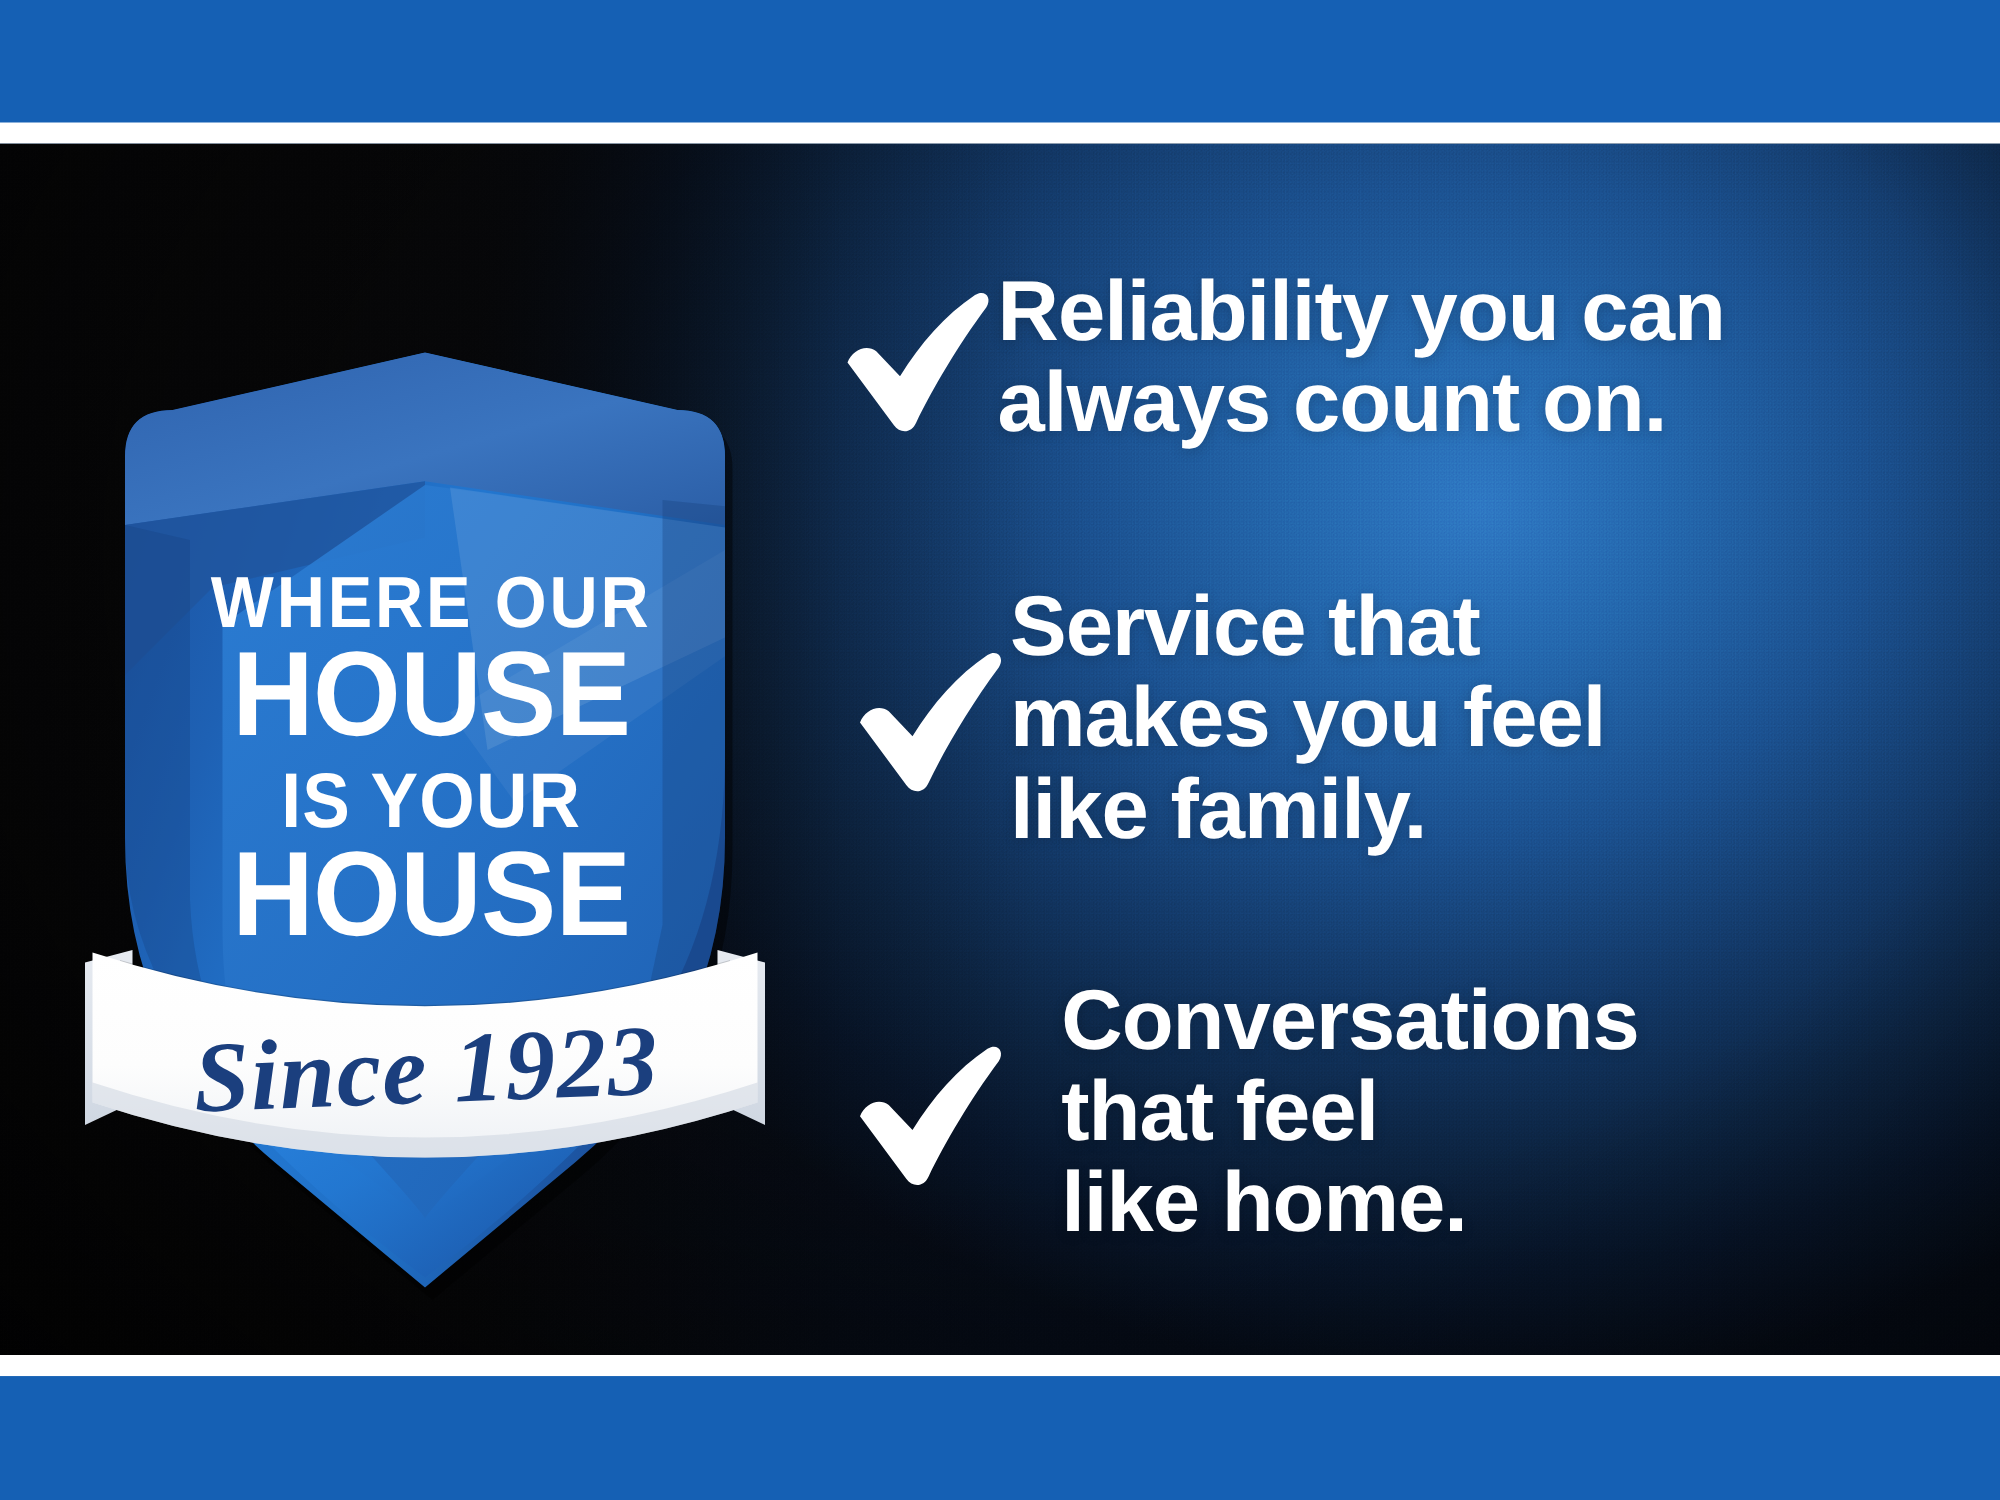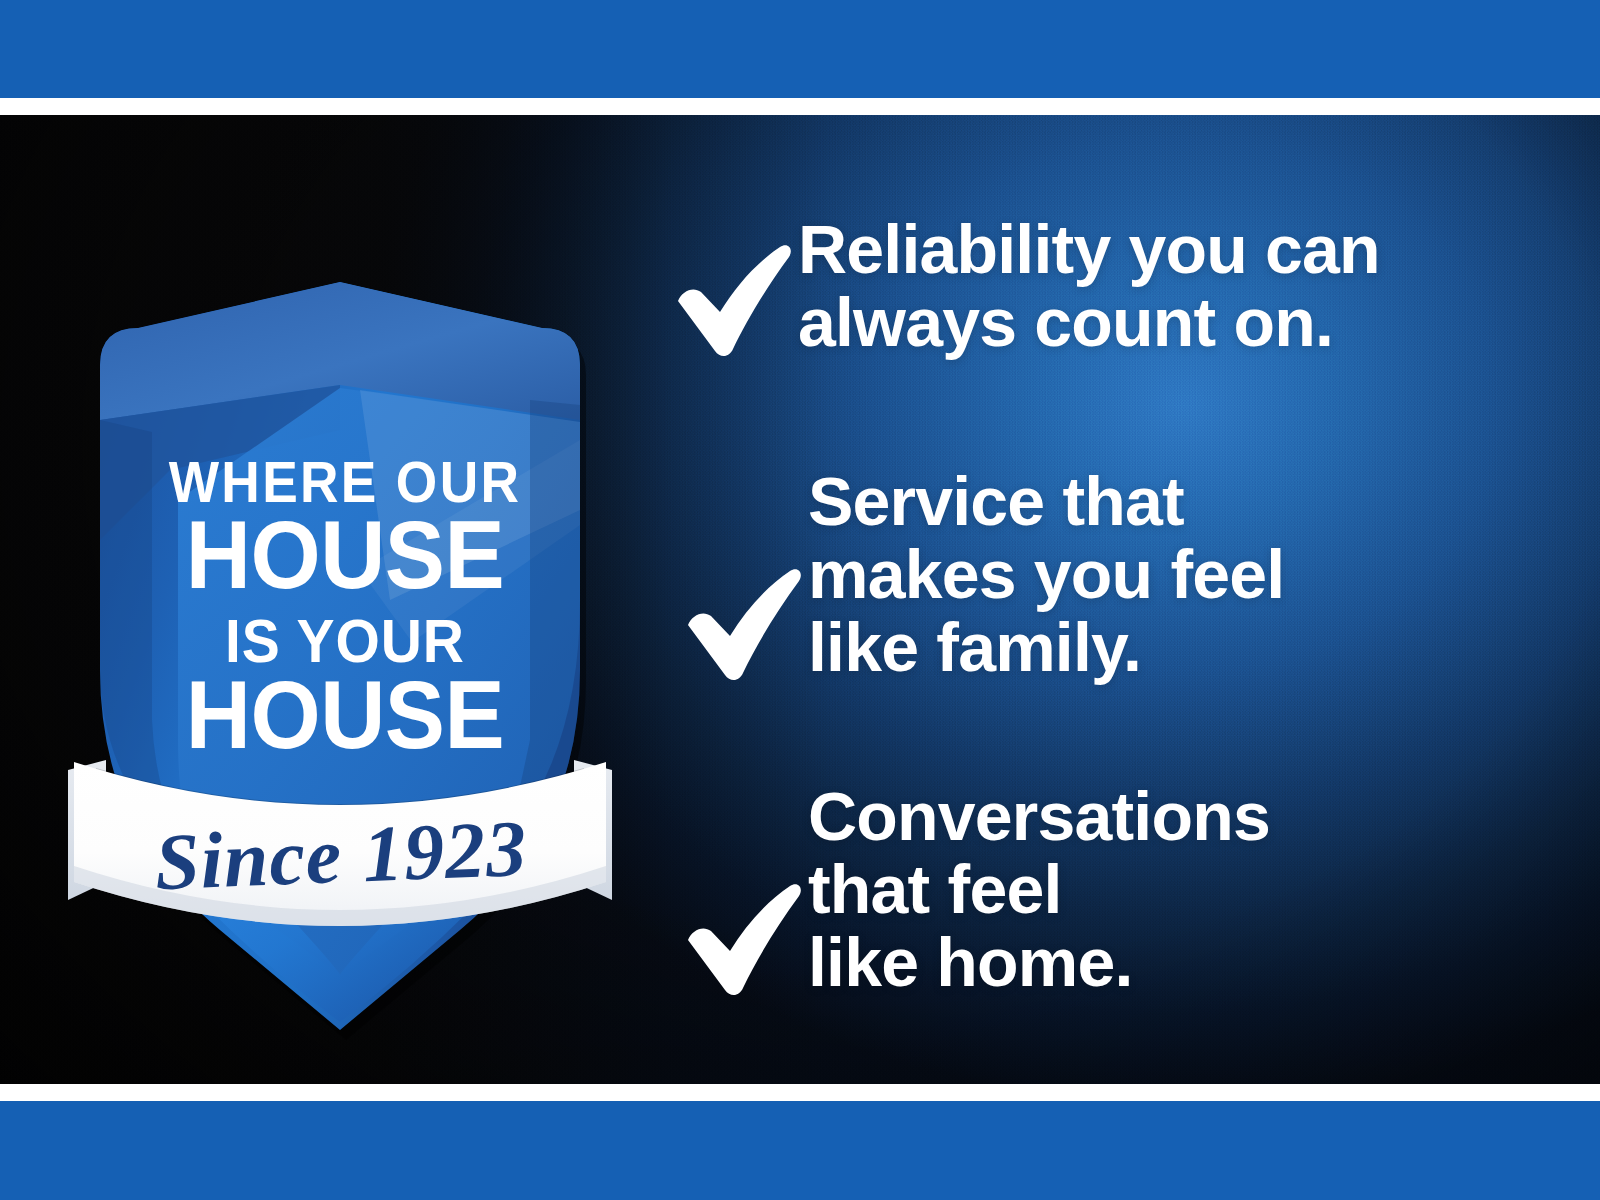--- a/index.html
+++ b/index.html
@@ -125,21 +125,21 @@
   #checklist {
     position: absolute;
     left: 660px;
     top: 0;
     width: 940px;
     height: 969px;
   }
   .check-row {
     position: absolute;
     display: flex;
-    align-items: flex-end;
+    align-items: center;
   }
   .check-icon {
     flex: 0 0 auto;
     width: 130px;
     height: 120px;
     margin-top: 4px;
   }
   .check-icon svg { display: block; width: 100%; height: 100%; }
   .check-text {
     color: #ffffff;
@@ -147,21 +147,21 @@
     font-weight: bold;
     font-size: 68px;
     line-height: 1.07;
     letter-spacing: -0.8px;
     white-space: pre-line;
     text-shadow: 0 2px 10px rgba(0,0,0,0.18);
   }
 
   #row1 { left: 8px;  top:  98px; }
   #row2 { left: 18px; top: 350px; }
-  #row3 { left: 18px; top: 665px; }
+  #row3 { left: 18px; top: 665px; gap: 41px; }
 </style>
 </head>
 <body>
 
 <div id="poster">
 
   <div class="bar bar-top"></div>
   <div class="hairline hairline-top"></div>
 
   <div id="canvas">

